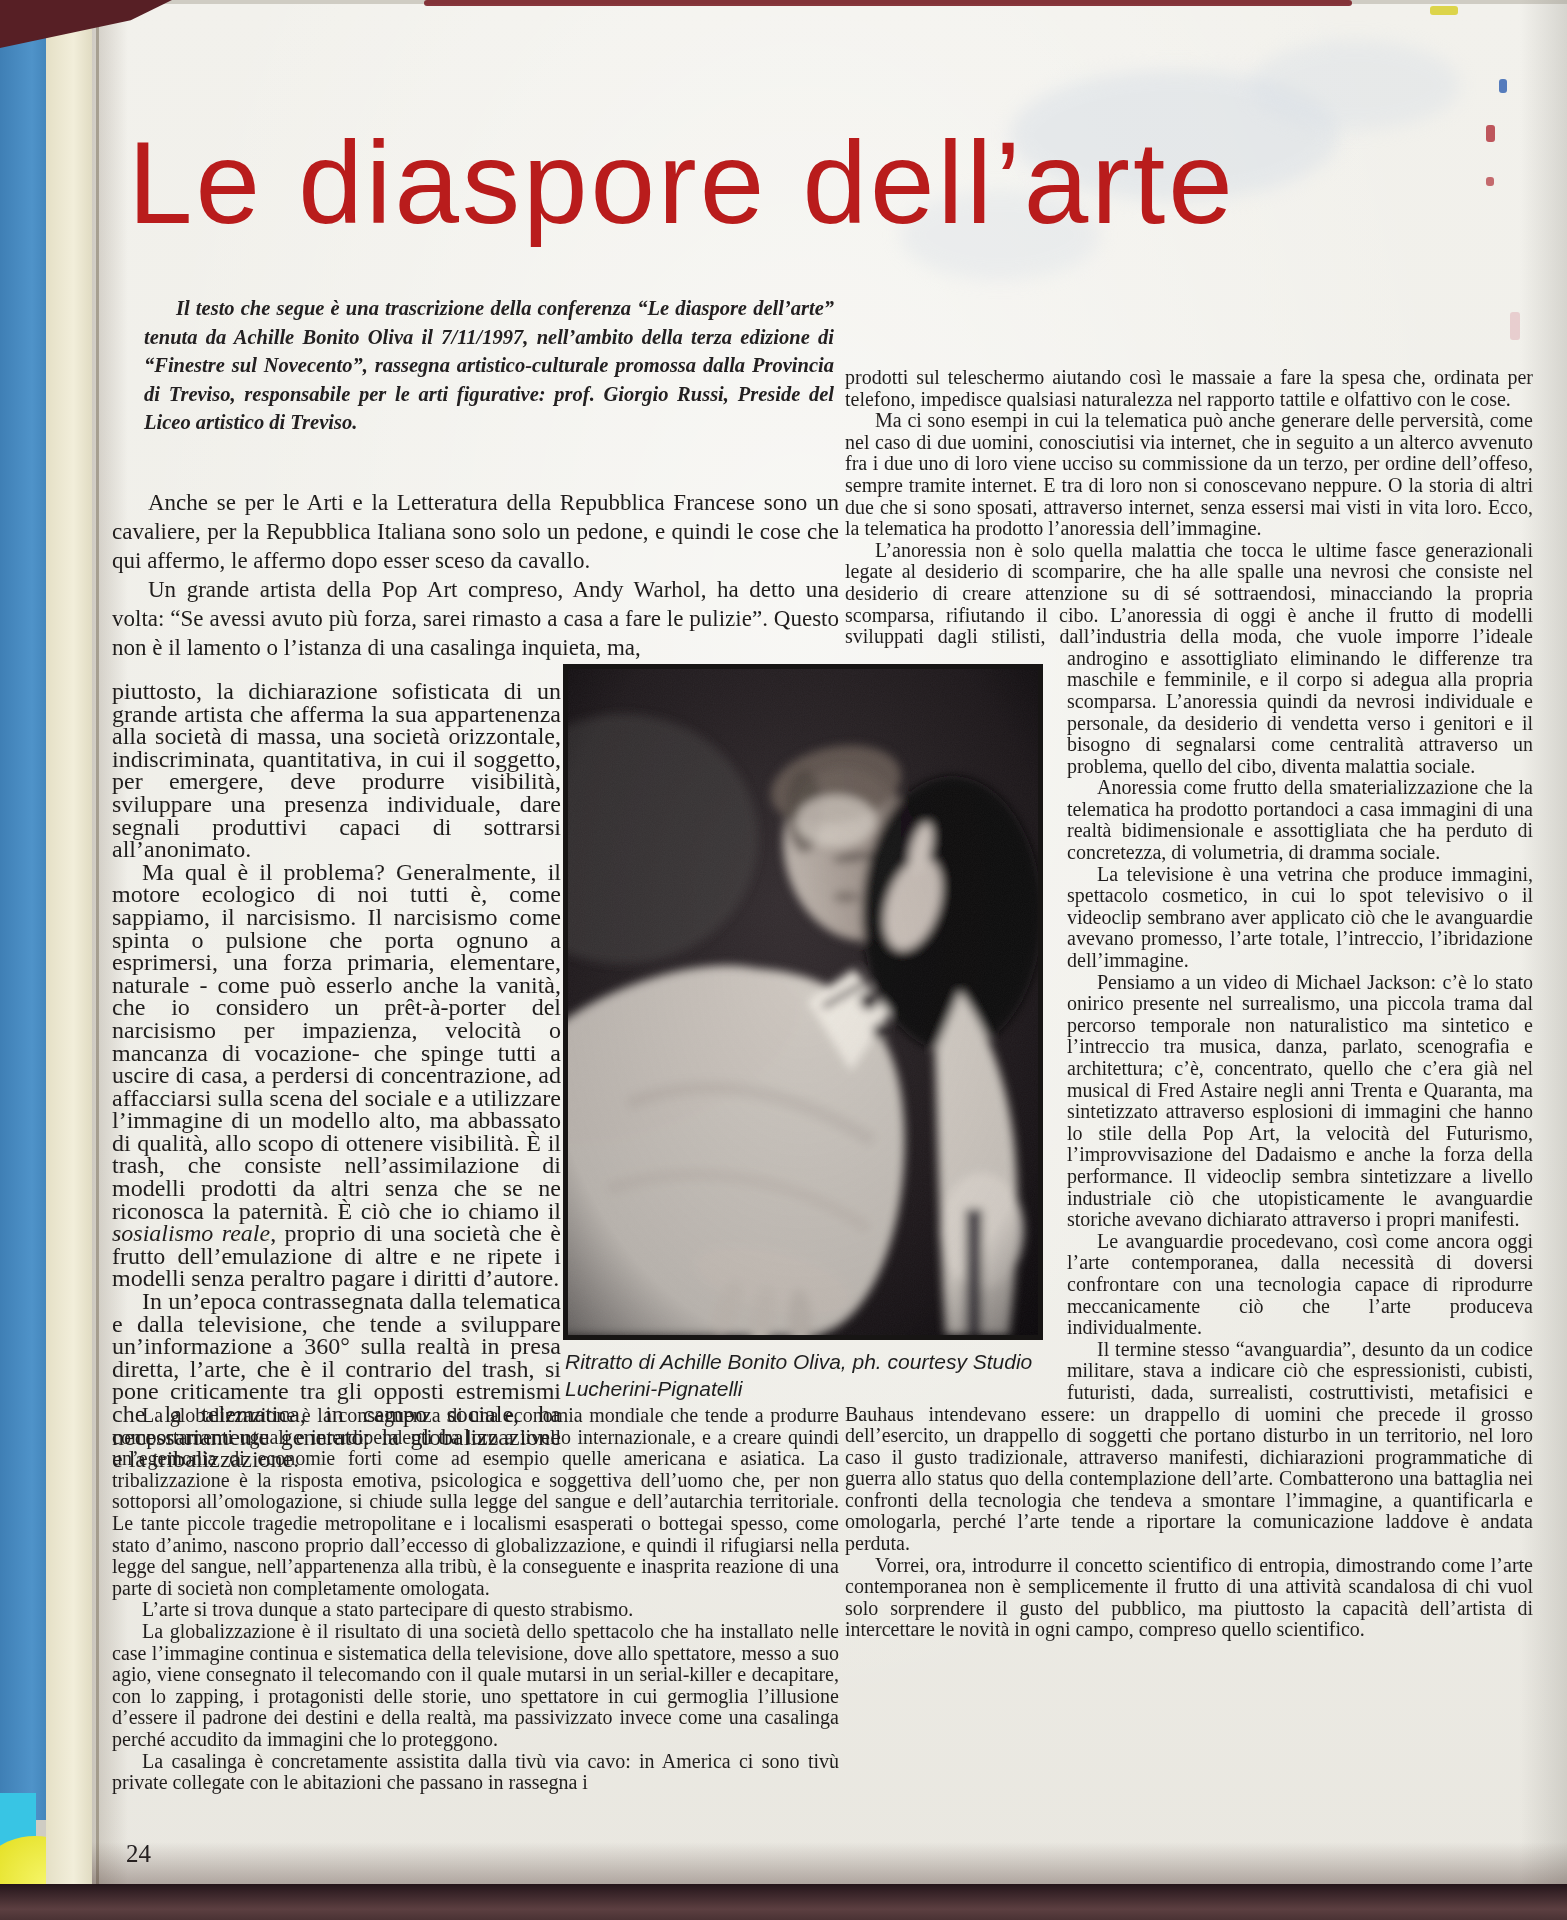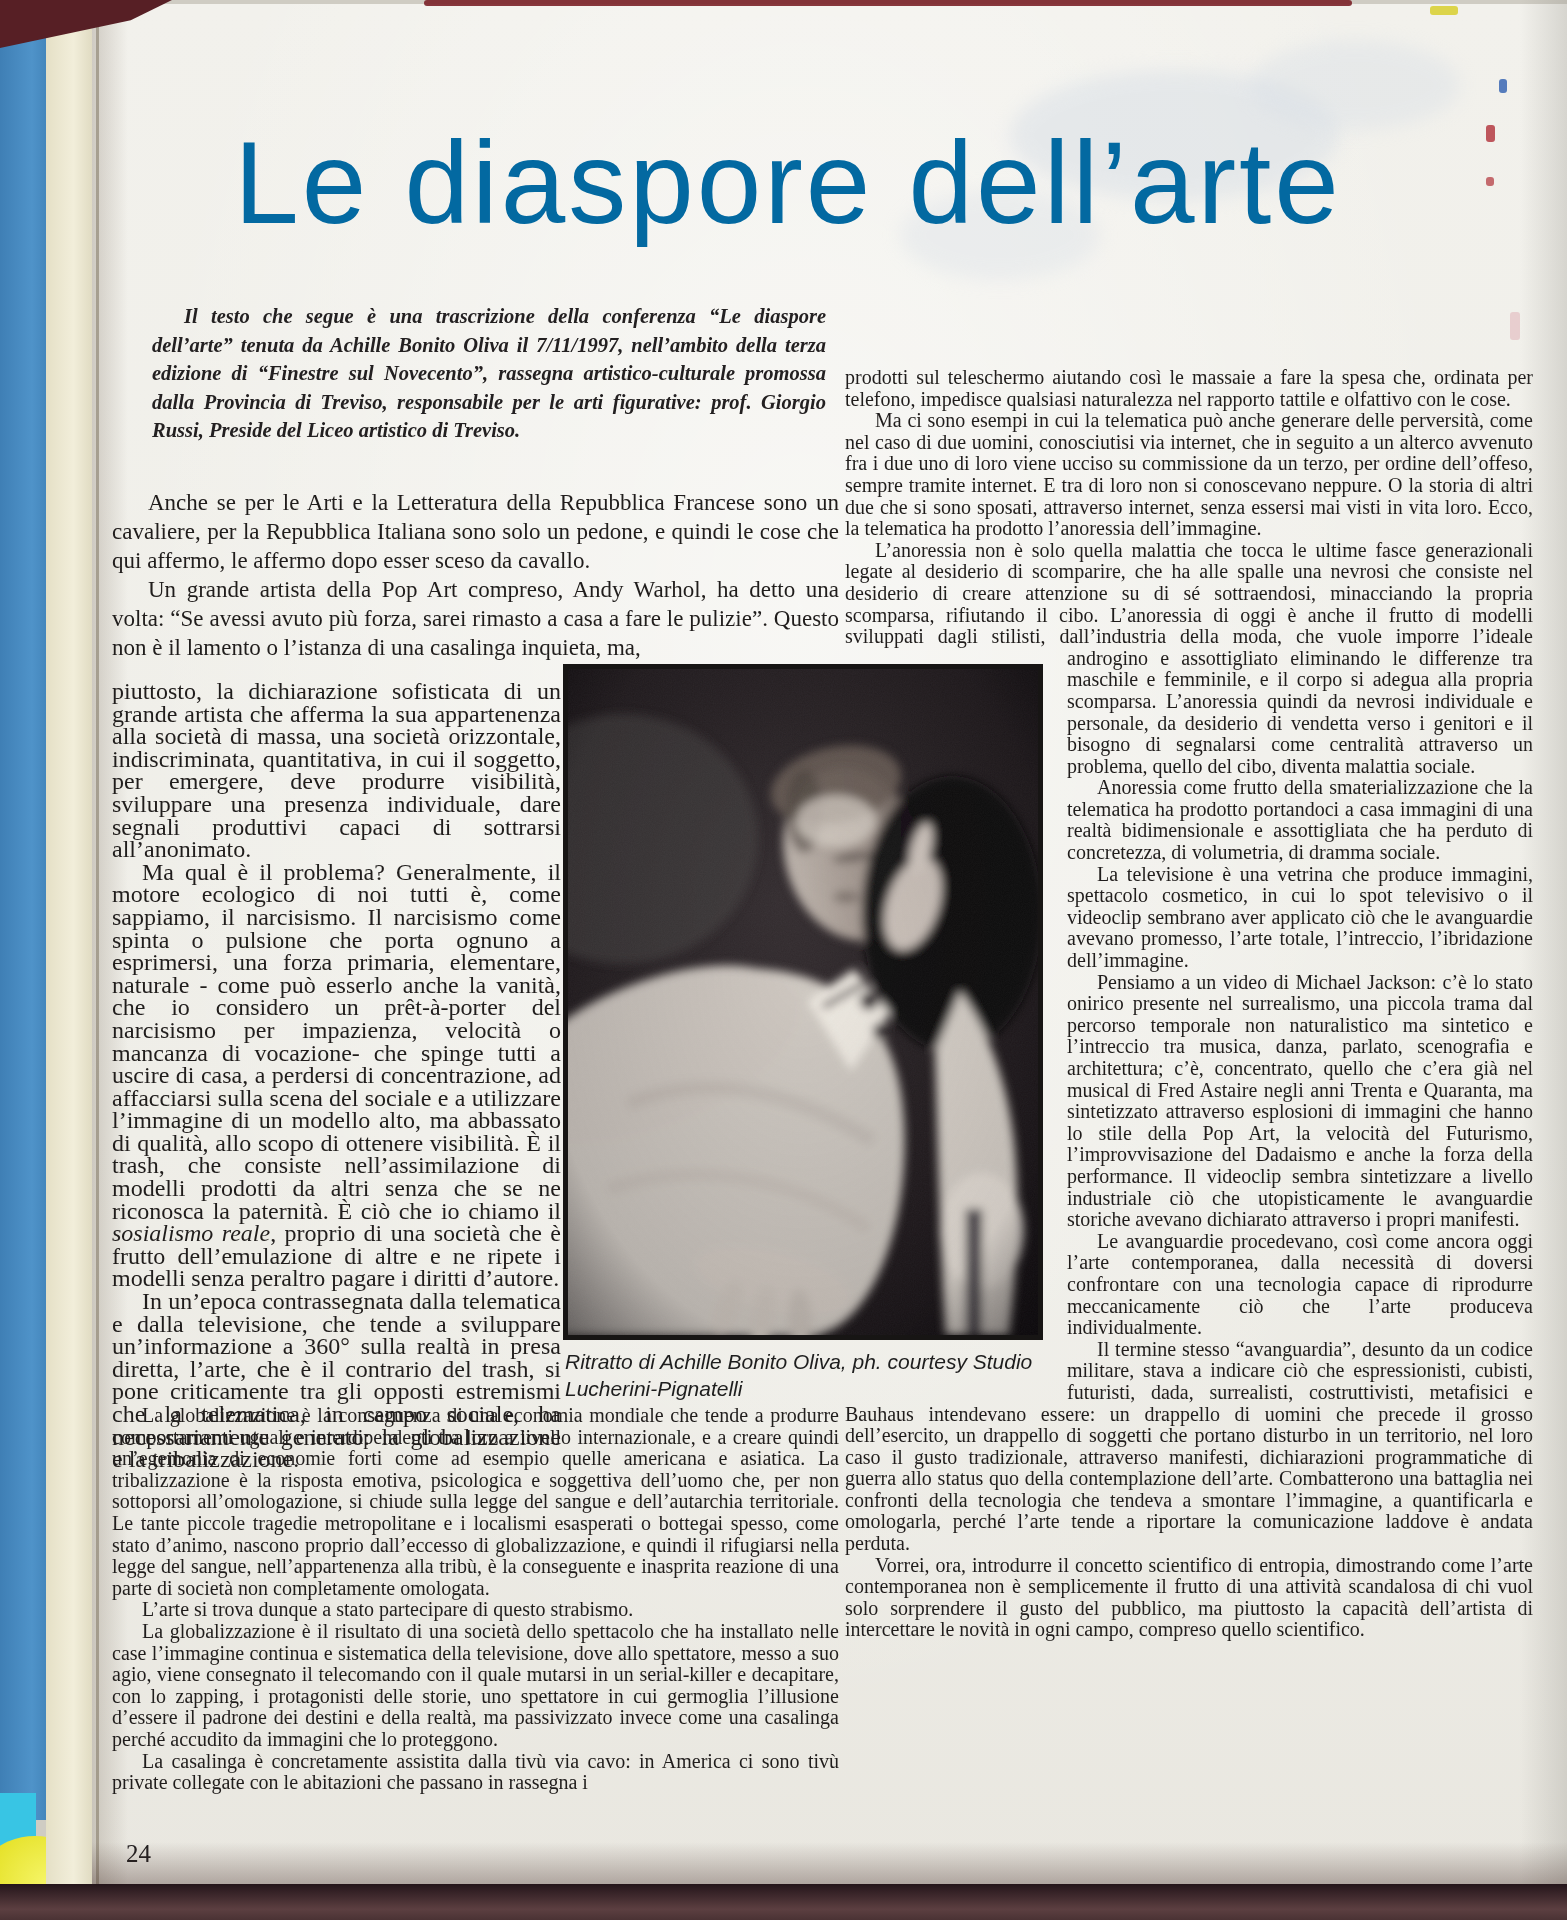--- a/index.html
+++ b/index.html
@@ -39,27 +39,27 @@
   .ghost{position:absolute;filter:blur(9px);opacity:.5;background:#d7dee6;border-radius:50%;}
   .ghost.g1{left:1010px;top:70px;width:330px;height:130px;}
   .ghost.g2{left:1250px;top:40px;width:210px;height:90px;opacity:.4;}
   .ghost.g3{left:900px;top:190px;width:200px;height:90px;opacity:.35;}
   .bottom-shadow{position:absolute;left:92px;top:1842px;width:1475px;height:42px;
     background:linear-gradient(180deg,rgba(60,35,30,0),rgba(60,35,30,.33));}
   .bottom-band{position:absolute;left:0;top:1884px;width:1567px;height:36px;
     background:linear-gradient(180deg,#24151a,#5c3f41 70%,#4a3234);}
 
   
-  .title{position:absolute;left:128px;top:116px;width:1320px;text-align:center;
+  .title{position:absolute;left:128px;top:116px;width:1320px;text-align:left;
     font-family:"Liberation Sans", sans-serif;font-weight:300;font-size:116px;
-    letter-spacing:3px;color:#0369a1;white-space:nowrap;}
+    letter-spacing:3px;color:#b91c1c;white-space:nowrap;}
   .intro{position:absolute;left:140px;top:290px;width:698px;
     font-style:italic;font-weight:bold;font-size:20.5px;line-height:28.5px;
     text-align:justify;color:#232021;}
-  .intro p{margin:12px;text-indent:32px;}
+  .intro p{margin:4px;text-indent:32px;}
   .textblock{position:absolute;text-align:justify;color:#201d1c;hyphens:auto;-webkit-hyphens:auto;}
   .textblock p{margin:0;}
   .textblock p.ind{text-indent:30px;}
   .lead{left:112px;top:488px;width:727px;font-size:23px;line-height:29px;}
   .lead p.ind{text-indent:36px;}
   .left-wrap{left:112px;top:680px;width:449px;font-size:24px;line-height:22.6px;}
   .left-lower{left:112px;top:1405px;width:727px;font-size:20px;line-height:21.6px;}
   .right-col{left:845px;top:367px;width:688px;font-size:20px;line-height:21.6px;}
   .right-col .photo-spacer{float:left;width:222px;height:1028px;
     shape-outside:inset(286px 0px 0px 0px);}

